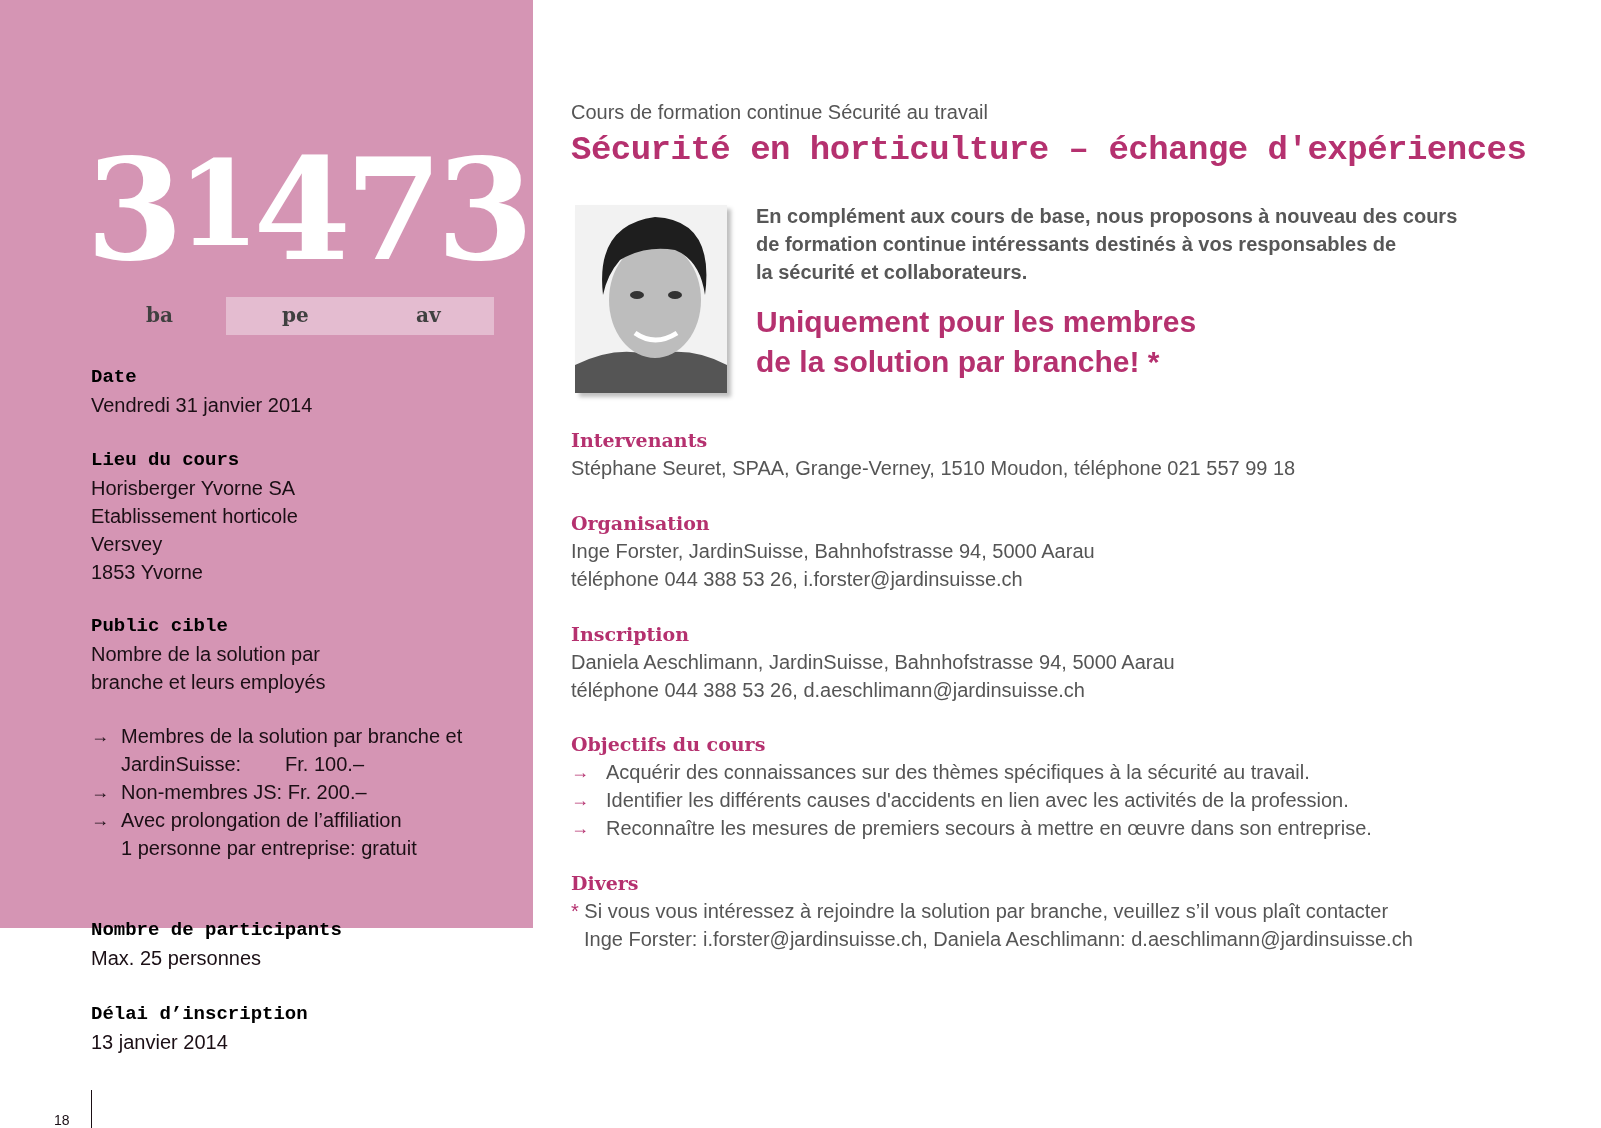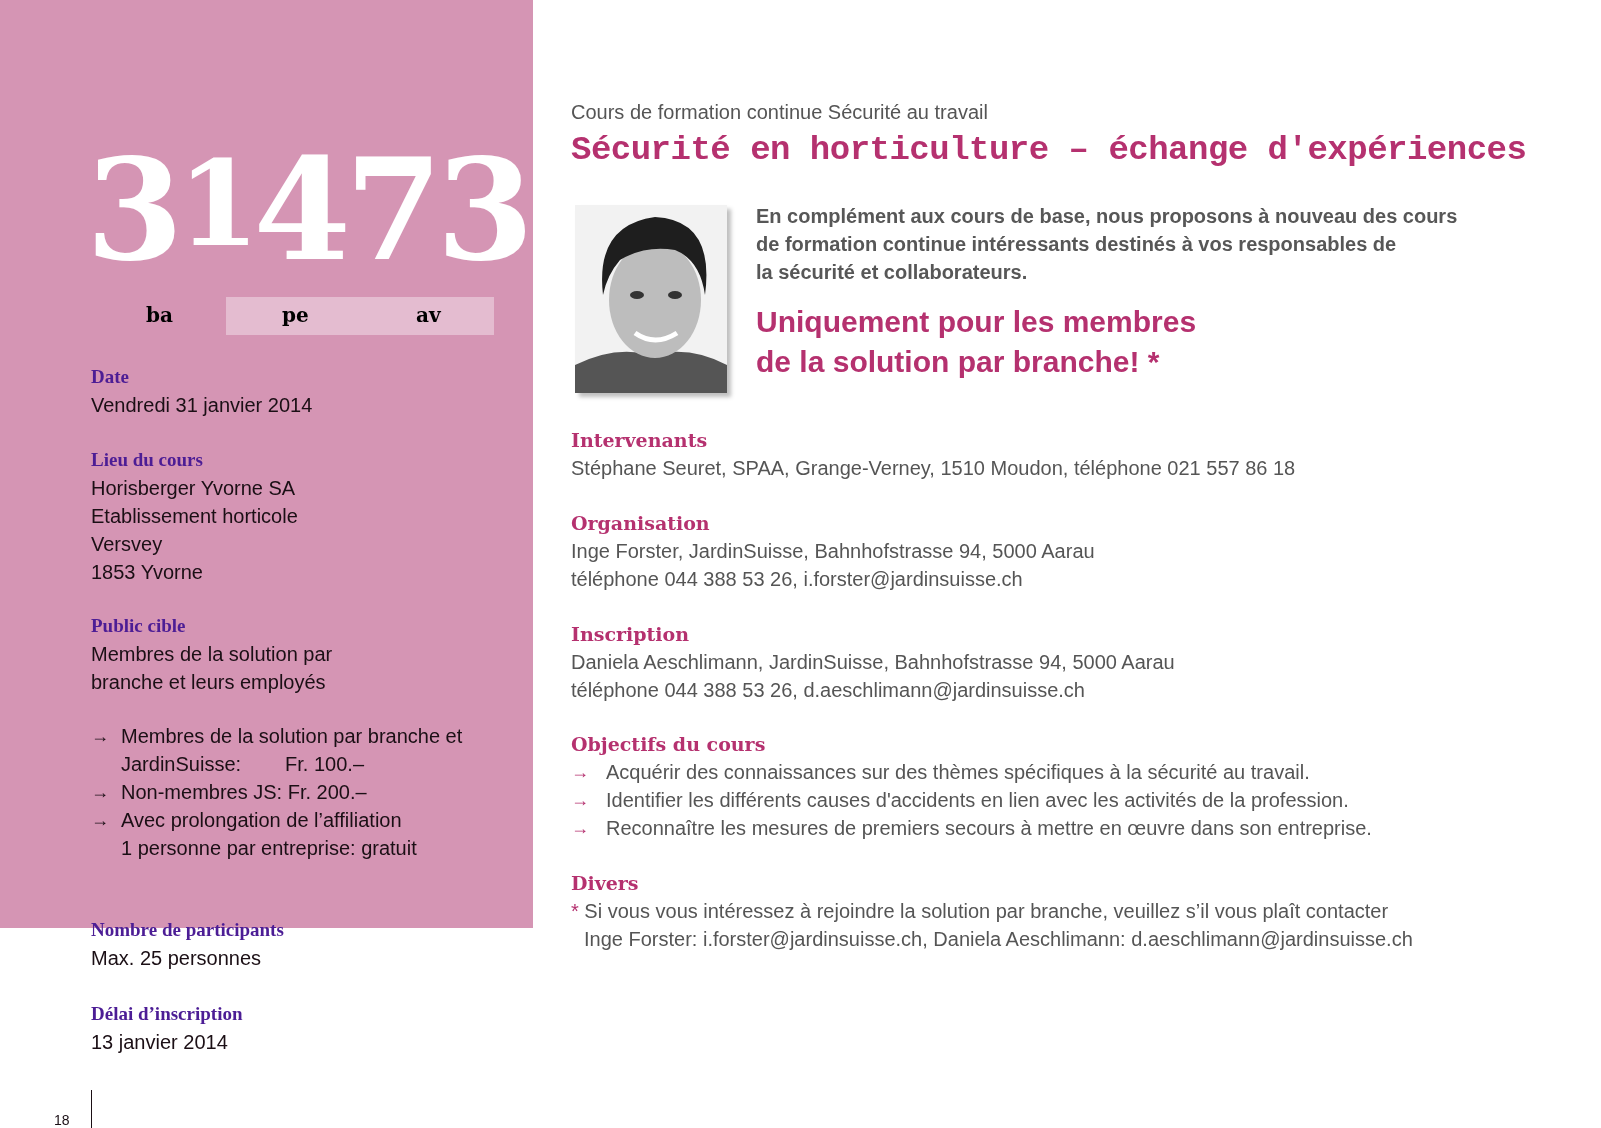--- a/index.html
+++ b/index.html
@@ -23,30 +23,30 @@
   .level-bar {
     position: absolute; left: 92px; top: 297px; width: 402px; height: 38px;
   }
   .level-hl {
     position: absolute; left: 134px; top: 0; width: 268px; height: 38px;
     background: #e4bcd0;
   }
   .level {
     position: absolute; top: 0; height: 38px; line-height: 36px;
     font-family: "DejaVu Serif", serif; font-weight: bold; font-size: 20px;
-    color: #000000;
+    color: #404040;
   }
   .level.ba { left: 54px; }
   .level.pe { left: 190px; }
   .level.av { left: 324px; }
 
   .side-section { position: absolute; left: 91px; }
   .side-label {
-    font-family: Liberation Serif, serif; font-weight: bold; font-size: 19px;
-    color: #4c1d95; line-height: 28px; display: block;
+    font-family: Liberation Mono, monospace; font-weight: bold; font-size: 19px;
+    color: #000000; line-height: 28px; display: block;
   }
   .side-text {
     font-family: "Liberation Sans", sans-serif; font-size: 20px;
     color: #1b0f15; line-height: 28px; display: block;
   }
   .side-list { list-style: none; margin: 0; padding: 0; }
   .side-list li { position: relative; padding-left: 30px; font-size: 20px; line-height: 28px; color: #1b0f15; }
   .side-list li .arrow { position: absolute; left: 0; top: 0; font-size: 18px; }
   .price { display: inline-block; margin-left: 44px; }
 
@@ -116,21 +116,21 @@
   <div class="side-section" style="top:446px">
     <span class="side-label">Lieu du cours</span>
     <span class="side-text">Horisberger Yvorne SA</span>
     <span class="side-text">Etablissement horticole</span>
     <span class="side-text">Versvey</span>
     <span class="side-text">1853 Yvorne</span>
   </div>
 
   <div class="side-section" style="top:612px">
     <span class="side-label">Public cible</span>
-    <span class="side-text">Membres de la solution par</span>
+    <span class="side-text">Nombre de la solution par</span>
     <span class="side-text">branche et leurs employés</span>
   </div>
 
   <div class="side-section" style="top:722px; width:420px">
     <ul class="side-list">
       <li>
         <span class="arrow">→</span>
         <span>Membres de la solution par branche et</span><br>
         <span>JardinSuisse:</span><span class="price">Fr. 100.–</span>
       </li>
@@ -182,21 +182,21 @@
     <span>la sécurité et collaborateurs.</span>
   </div>
 
   <div class="highlight">
     <span>Uniquement pour les membres</span>
     <span>de la solution par branche! *</span>
   </div>
 
   <div class="section" style="top:418px">
     <span class="sec-label">Intervenants</span>
-    <span class="sec-text">Stéphane Seuret, SPAA, Grange-Verney, 1510 Moudon, téléphone 021 557 86 18</span>
+    <span class="sec-text">Stéphane Seuret, SPAA, Grange-Verney, 1510 Moudon, téléphone 021 557 99 18</span>
   </div>
 
   <div class="section" style="top:501px">
     <span class="sec-label">Organisation</span>
     <span class="sec-text">Inge Forster, JardinSuisse, Bahnhofstrasse 94, 5000 Aarau</span>
     <span class="sec-text">téléphone 044 388 53 26, i.forster@jardinsuisse.ch</span>
   </div>
 
   <div class="section" style="top:612px">
     <span class="sec-label">Inscription</span>

